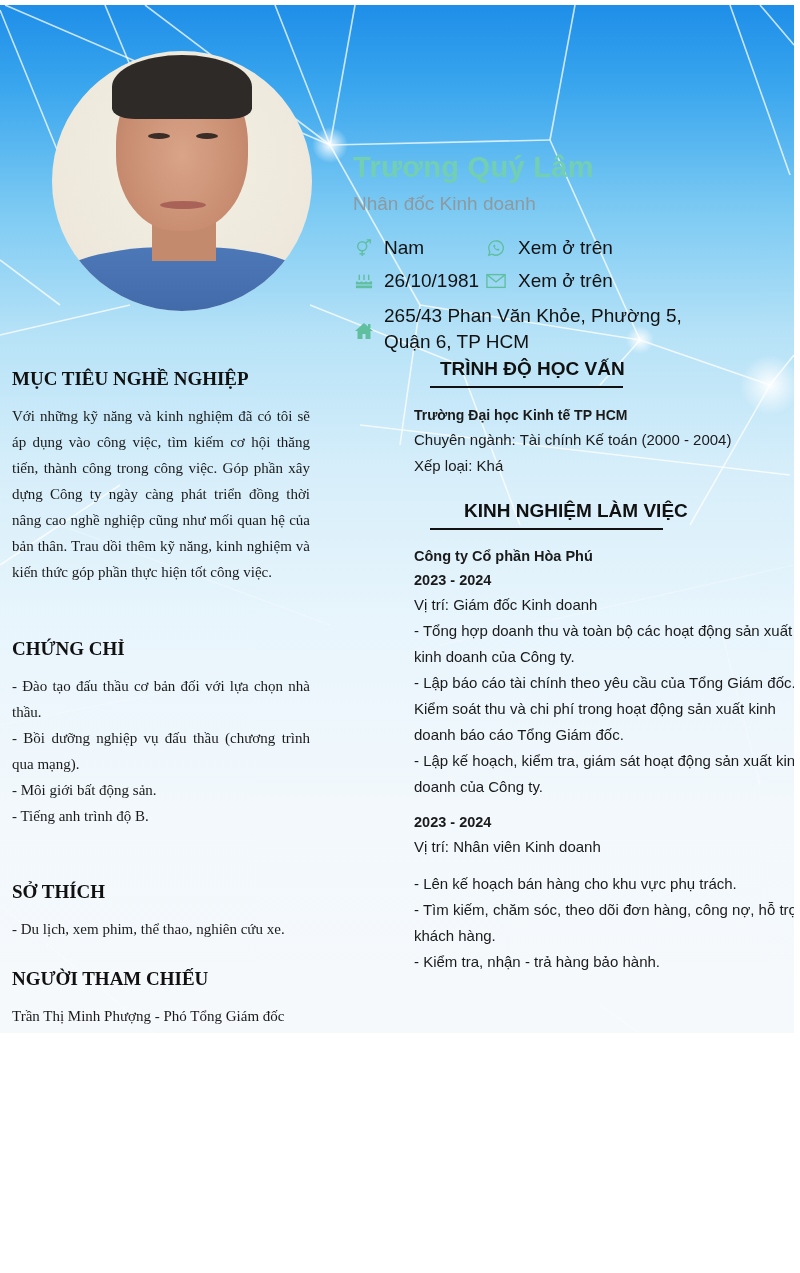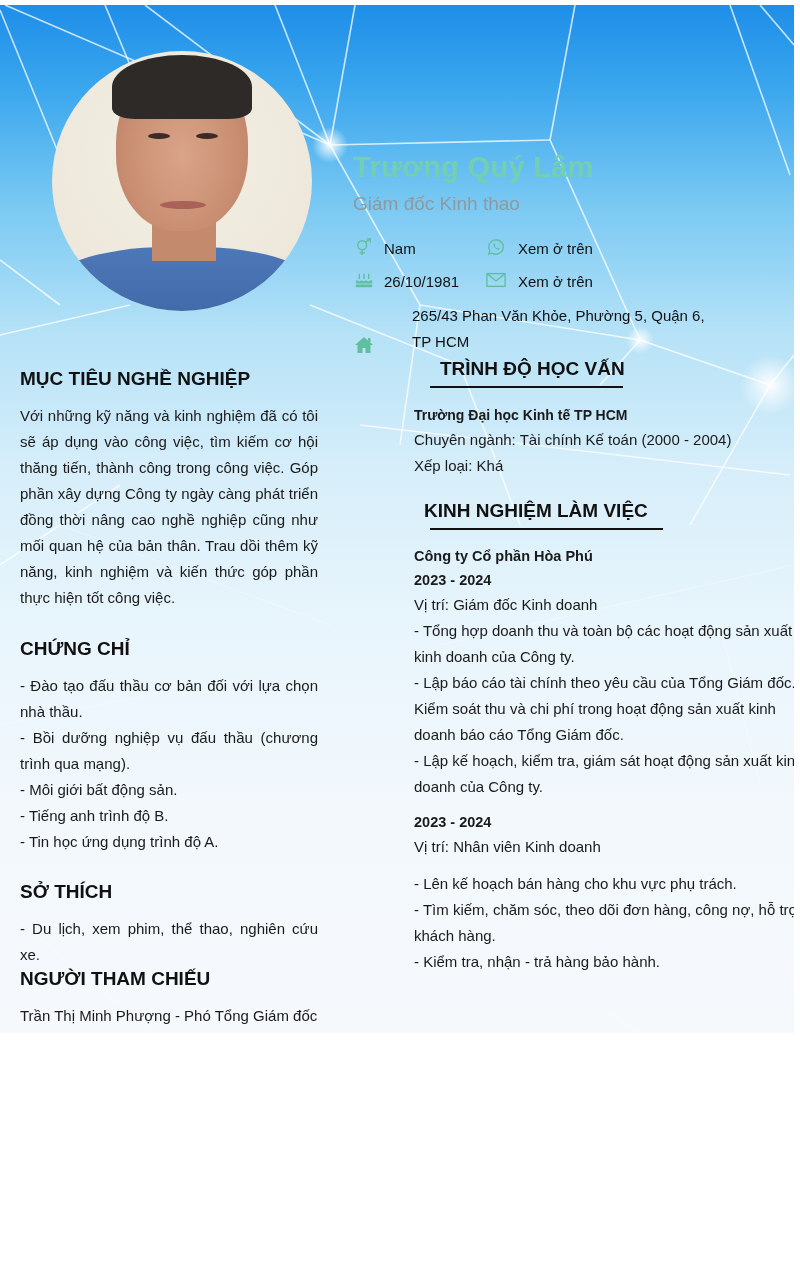--- a/index.html
+++ b/index.html
@@ -32,26 +32,26 @@
     .avatar .shirt {
       position: absolute; left: -10px; top: 196px; width: 280px; height: 100px;
       border-radius: 45% 45% 0 0; background: linear-gradient(180deg, #4d78b8, #3c63a2);
     }
     .avatar .eye { position: absolute; top: 82px; width: 22px; height: 6px; border-radius: 50%; background: #3a2c26; }
     .avatar .mouth { position: absolute; left: 108px; top: 150px; width: 46px; height: 8px; border-radius: 50%; background: #a96257; }
 
     .name { position: absolute; left: 353px; top: 146px; font-size: 29px; font-weight: bold; color: #72cfb1; letter-spacing: 0.3px; }
     .title { position: absolute; left: 353px; top: 188px; font-size: 19px; color: #8d9aa0; }
 
-    .info-row { position: absolute; display: flex; align-items: flex-end; font-size: 15px; color: #111; }
+    .info-row { position: absolute; display: flex; align-items: center; font-size: 19px; color: #111; }
     .info-row .icon { width: 22px; height: 20px; margin-right: 9px; color: #5fbf9f; display: inline-flex; align-items: center; justify-content: center; }
     .info-row .icon svg { width: 20px; height: 18px; }
-    .addr-text { width: 310px; line-height: 26px; margin-top: -3px; margin-left: 28px; }
-
-    .sec-left { position: absolute; left: 20px; width: 298px; }
+    .addr-text { width: 310px; line-height: 26px; margin-top: -3px; }
+
+    .sec-left { position: absolute; left: 12px; width: 298px; font-family: Liberation Serif, serif; }
     .sec-left h2 { font-size: 19px; font-weight: bold; color: #111; margin-bottom: 13px; }
     .sec-left p { font-size: 15px; line-height: 26px; color: #1a1a1a; text-align: justify; }
 
     .sec-right-title { position: absolute; font-size: 19px; font-weight: bold; color: #111; text-align: right; }
     .underline { position: absolute; height: 2px; background: #111; }
 
     .right-block { position: absolute; left: 414px; width: 390px; font-size: 15px; color: #1a1a1a; }
     .right-block .bold { font-weight: bold; font-size: 14.5px; line-height: 24px; }
     .right-block .line { line-height: 26px; }
 
@@ -114,21 +114,21 @@
     <div class="shirt"></div>
     <div class="neck"></div>
     <div class="head"></div>
     <div class="hair"></div>
     <div class="eye" style="left:96px"></div>
     <div class="eye" style="left:144px"></div>
     <div class="mouth"></div>
   </div>
 
   <div class="name">Trương Quý Lâm</div>
-  <div class="title">Giám đốc Kinh thao</div>
+  <div class="title">Nhân đốc Kinh doanh</div>
 
   <div class="info-row" style="left:353px; top:232px;">
     <span class="icon">
       <svg viewBox="0 0 20 20" fill="none" stroke="currentColor" stroke-width="1.6">
           <circle cx="8" cy="8" r="5"></circle>
           <line x1="8" y1="13" x2="8" y2="19"></line>
           <line x1="5" y1="16.5" x2="11" y2="16.5"></line>
           <line x1="11.5" y1="4.5" x2="17" y2="1"></line>
           <polyline points="13,1 17,1 17,5"></polyline>
         </svg>
@@ -183,21 +183,20 @@
     <h2>MỤC TIÊU NGHỀ NGHIỆP</h2>
     <p>Với những kỹ năng và kinh nghiệm đã có tôi sẽ áp dụng vào công việc, tìm kiếm cơ hội thăng tiến, thành công trong công việc. Góp phần xây dựng Công ty ngày càng phát triển đồng thời nâng cao nghề nghiệp cũng như mối quan hệ của bản thân. Trau dồi thêm kỹ năng, kinh nghiệm và kiến thức góp phần thực hiện tốt công việc.</p>
   </div>
 
   <div class="sec-left" style="top:633px;">
     <h2>CHỨNG CHỈ</h2>
     <p>- Đào tạo đấu thầu cơ bản đối với lựa chọn nhà thầu.</p>
     <p>- Bồi dưỡng nghiệp vụ đấu thầu (chương trình qua mạng).</p>
     <p>- Môi giới bất động sản.</p>
     <p>- Tiếng anh trình độ B.</p>
-    <p>- Tin học ứng dụng trình độ A.</p>
   </div>
 
   <div class="sec-left" style="top:876px;">
     <h2>SỞ THÍCH</h2>
     <p>- Du lịch, xem phim, thể thao, nghiên cứu xe.</p>
   </div>
 
   <div class="sec-left" style="top:963px;">
     <h2>NGƯỜI THAM CHIẾU</h2>
     <p>Trần Thị Minh Phượng - Phó Tổng Giám đốc</p>
@@ -207,21 +206,21 @@
 
   <div class="sec-right-title" style="left:440px; top:353px;">TRÌNH ĐỘ HỌC VẤN</div>
   <div class="underline" style="left:430px; top:381px; width:193px;"></div>
 
   <div class="right-block" style="top:398px;">
     <div class="bold" style="font-size:14px;">Trường Đại học Kinh tế TP HCM</div>
     <div class="line">Chuyên ngành: Tài chính Kế toán (2000 - 2004)</div>
     <div class="line">Xếp loại: Khá</div>
   </div>
 
-  <div class="sec-right-title" style="left:424px; top:495px;">KINH NGHIỆM LÀM VIỆC</div>
+  <div class="sec-right-title" style="left:464px; top:495px;">KINH NGHIỆM LÀM VIỆC</div>
   <div class="underline" style="left:430px; top:523px; width:233px;"></div>
 
   <div class="right-block" style="top:539px;">
     <div class="bold">Công ty Cổ phần Hòa Phú</div>
     <div class="bold">2023 - 2024</div>
     <div class="line">Vị trí: Giám đốc Kinh doanh</div>
     <div class="line">- Tổng hợp doanh thu và toàn bộ các hoạt động sản xuất kinh doanh của Công ty.</div>
     <div class="line">- Lập báo cáo tài chính theo yêu cầu của Tổng Giám đốc.- Kiểm soát thu và chi phí trong hoạt động sản xuất kinh doanh báo cáo Tổng Giám đốc.</div>
     <div class="line">- Lập kế hoạch, kiểm tra, giám sát hoạt động sản xuất kinh doanh của Công ty.</div>
   </div>

